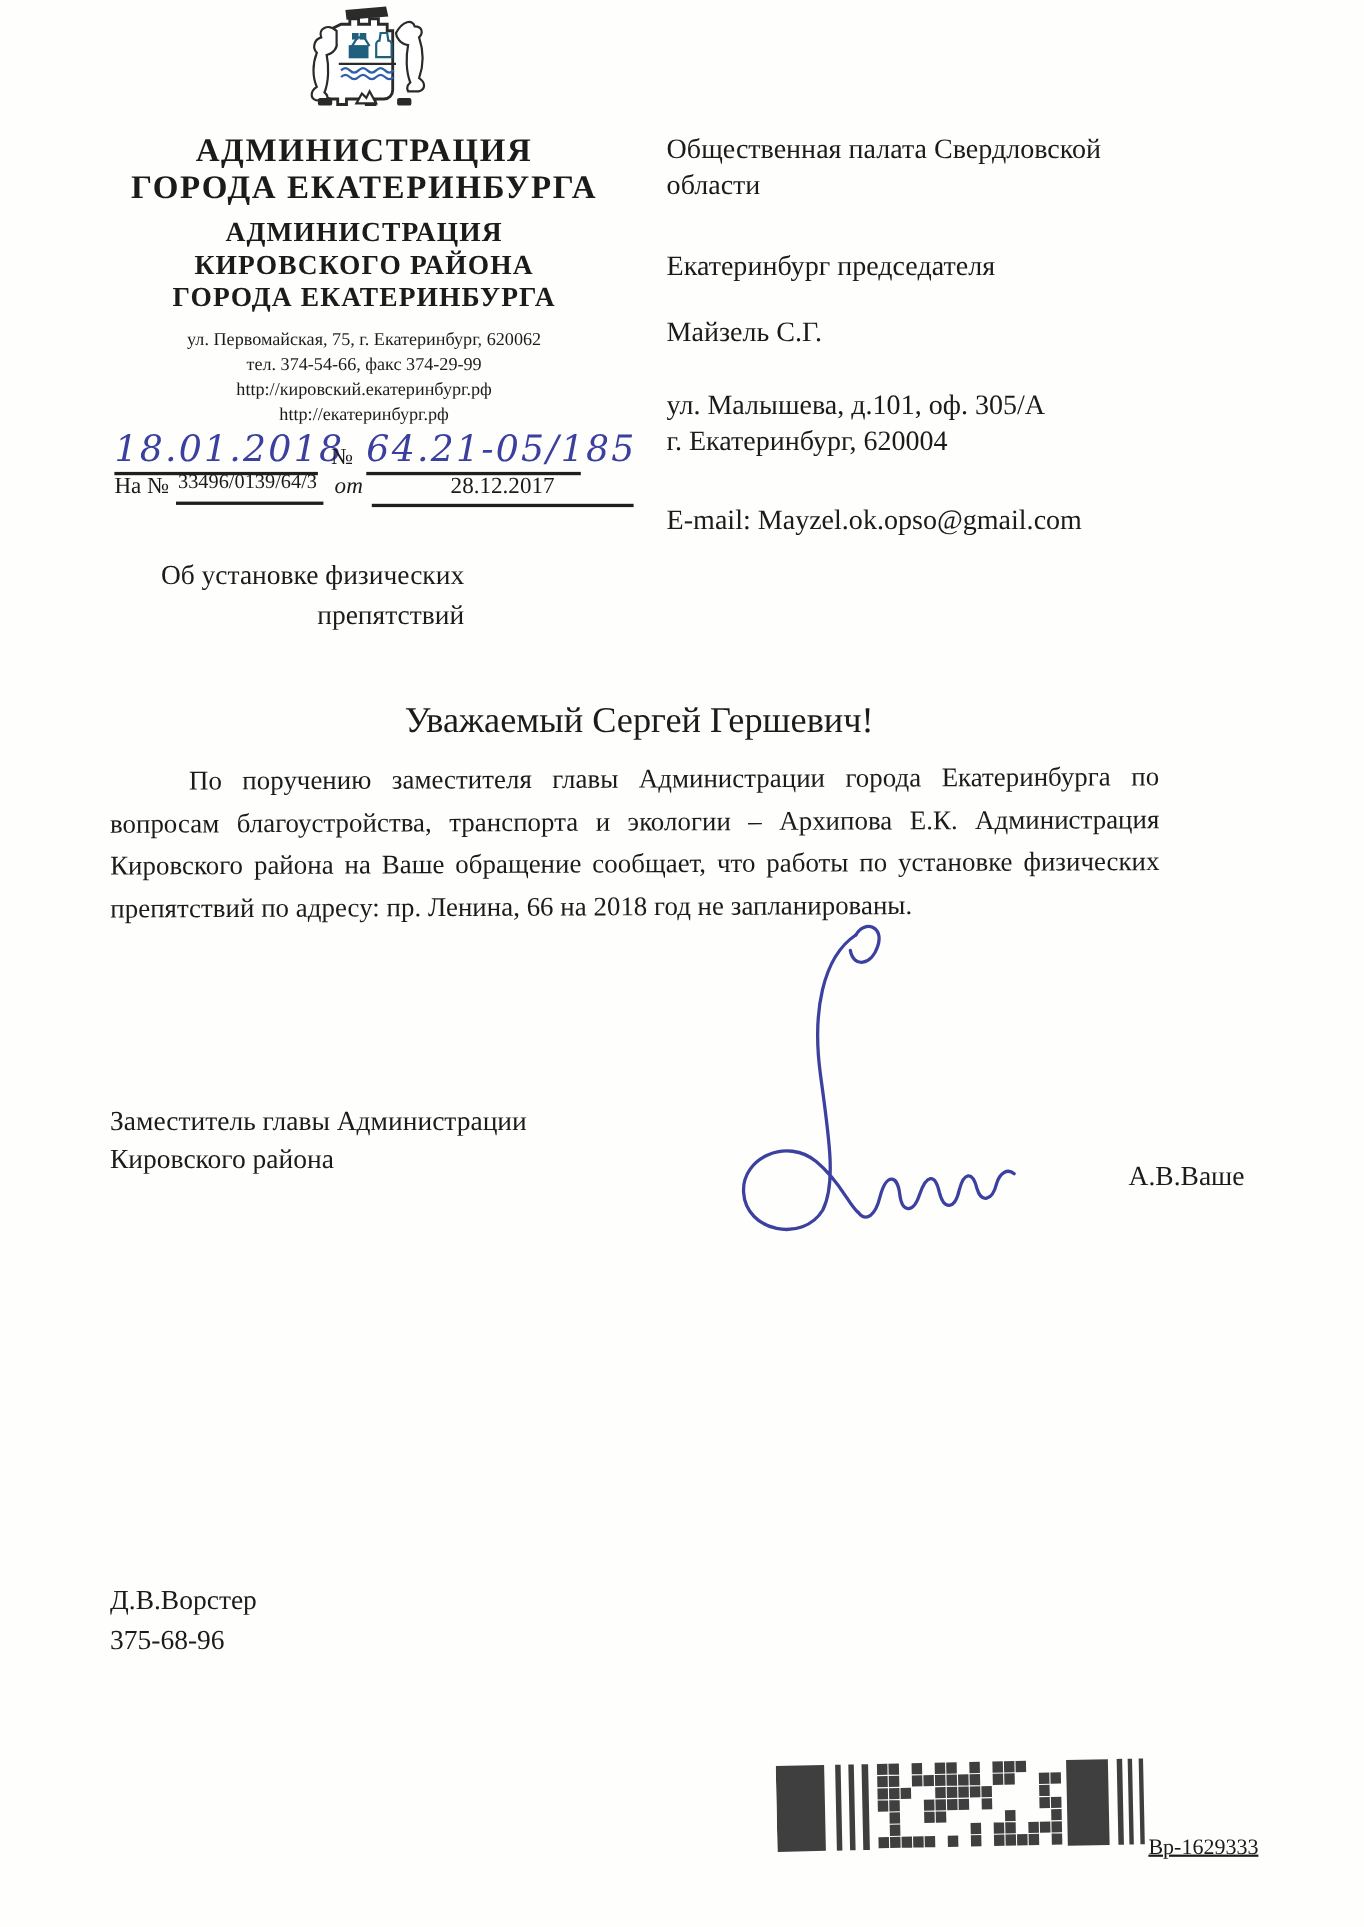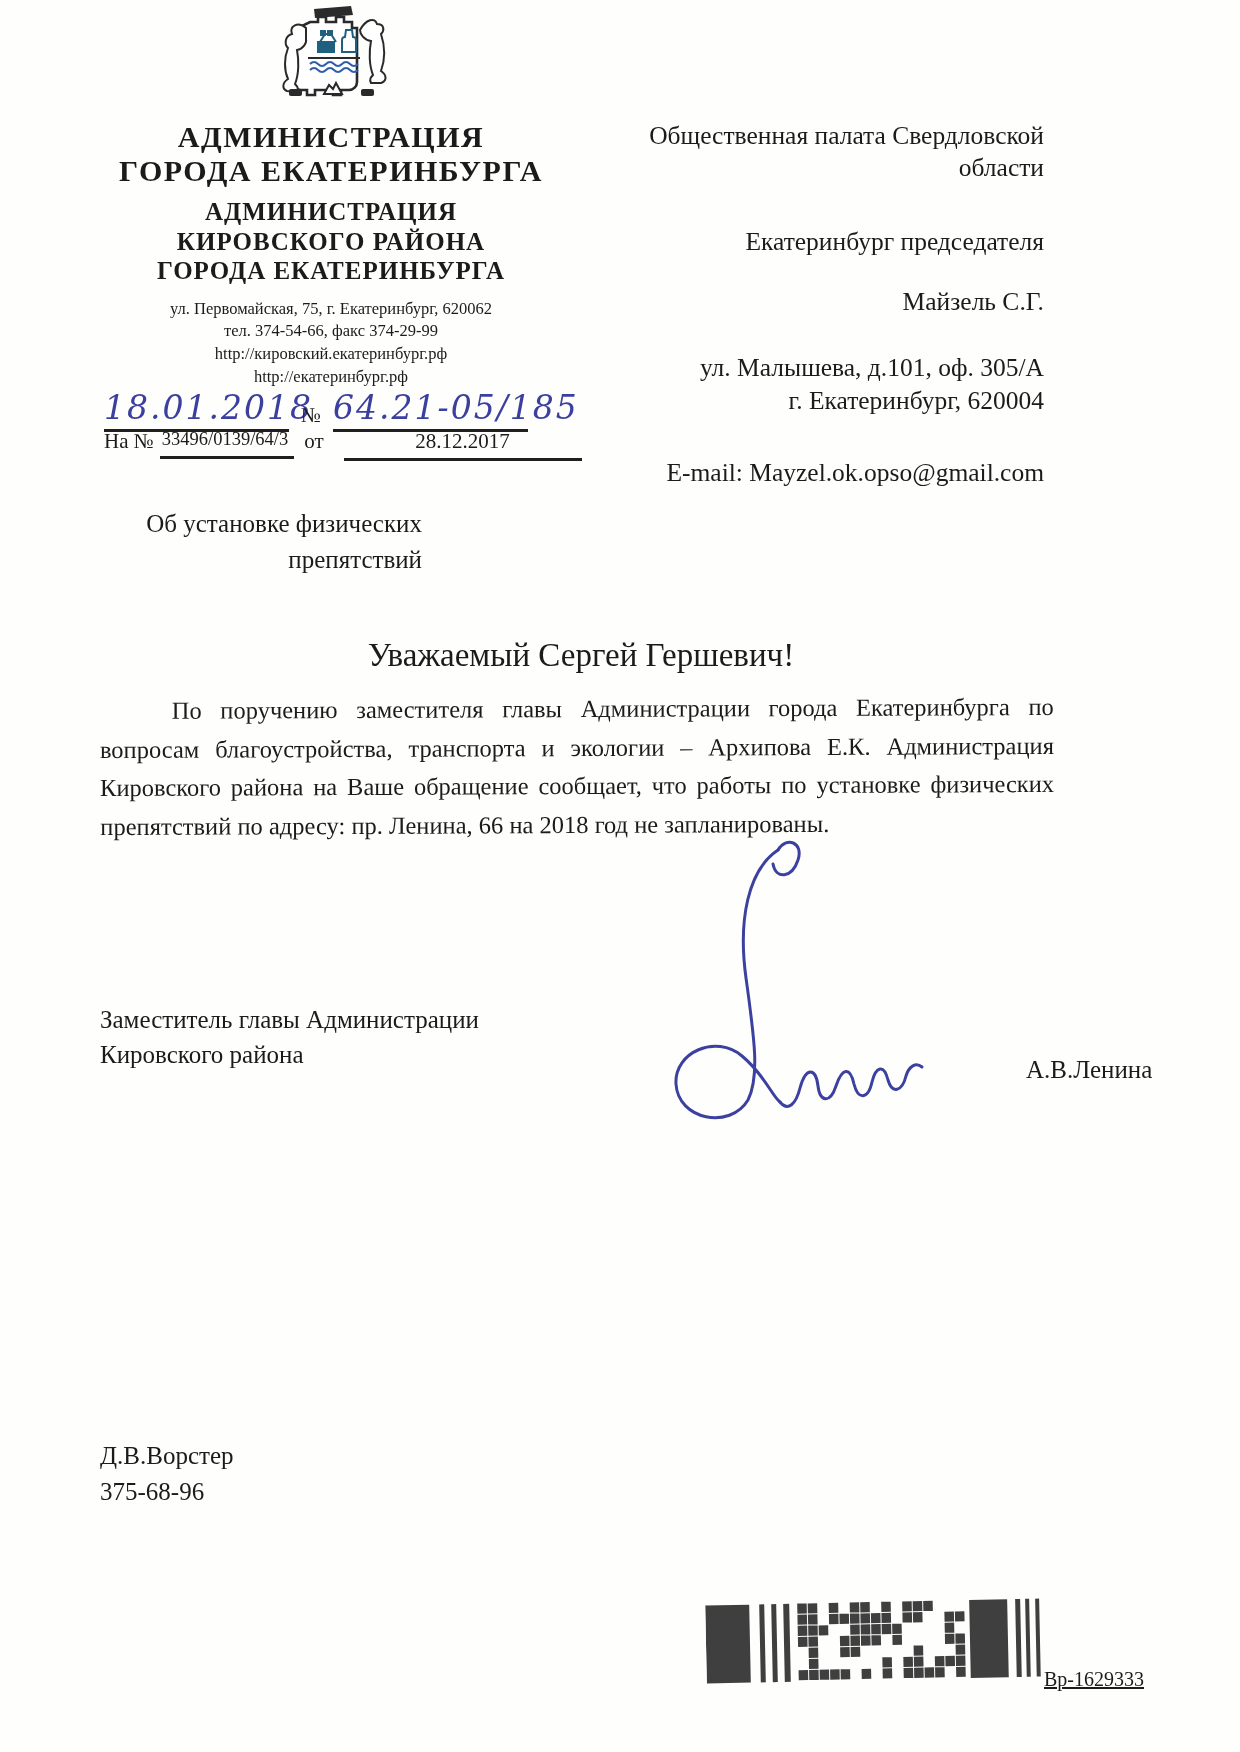--- a/index.html
+++ b/index.html
@@ -18,26 +18,26 @@
   .ref-row{position:absolute;left:104px;top:388px;width:480px;display:flex;align-items:flex-end;}
   .hand{font-family:"DejaVu Serif", serif;font-style:italic;color:#3b3f9e;
         font-size:33px;letter-spacing:2px;white-space:nowrap;transform:rotate(-2.5deg);}
   .field-u{border-bottom:3px solid #1f1f1f;}
   .date-field{width:185px;text-align:center;padding-bottom:2px;}
   .num-sign{font-size:21px;margin:0 12px 4px 12px;}
   .num-field{width:195px;text-align:center;padding-bottom:2px;}
   .reply-row{position:absolute;left:104px;top:429px;display:flex;align-items:flex-start;font-size:21px;}
   .reply-prefix{margin-right:6px;padding-bottom:4px;}
   .reply-num{font-size:18.5px;border-bottom:3px solid #1f1f1f;padding:0 6px 6px 2px;}
-  .reply-from{margin:0 20px 4px 10px;}
+  .reply-from{margin:0 8px 4px 10px;font-style:italic;}
   .reply-date{border-bottom:3px solid #1f1f1f;width:238px;text-align:center;padding-bottom:4px;}
   
   .subject{position:absolute;left:100px;top:506px;width:322px;font-size:25px;line-height:1.45;text-align:right;}
   
-  .recipient{position:absolute;left:606px;top:120px;width:438px;font-size:25.5px;line-height:1.26;text-align:right;}
+  .recipient{position:absolute;left:606px;top:120px;width:438px;font-size:25.5px;line-height:1.26;}
   .r-org{margin-bottom:42px;}
   .r-pos{margin-bottom:28px;}
   .r-name{margin-bottom:32px;}
   .r-addr{margin-bottom:40px;line-height:1.3;}
   
   .salutation{position:absolute;left:100px;top:637px;width:962px;text-align:center;font-size:33px;}
   .body-par{position:absolute;left:100px;top:690px;width:954px;font-size:24.5px;
             line-height:1.58;text-align:justify;text-indent:72px;transform:rotate(-0.25deg);}
   
   .sig-pos{position:absolute;left:100px;top:1002px;font-size:25px;line-height:1.4;}
@@ -129,21 +129,21 @@
   </div>
 
   <svg class="sig-svg" width="320" height="305" viewBox="0 0 320 305">
     <g fill="none" stroke="#3c41a0" stroke-width="3" stroke-linecap="round">
       <path d="M150 14 C120 34 110 84 118 142 C126 200 132 240 120 264 C102 294 50 284 48 248 C46 216 88 198 114 220 C136 238 144 260 152 266"></path>
       <path d="M150 14 C158 0 176 6 170 24 C164 42 148 44 145 28"></path>
       <path d="M152 266 C160 276 168 268 172 252 C178 230 188 232 190 250 C192 266 202 268 208 250 C214 232 222 230 226 248 C230 264 240 264 244 246 C248 230 256 228 260 244 C264 258 274 256 278 240 C281 230 288 226 294 231"></path>
     </g>
   </svg>
 
-  <div class="sig-name">А.В.Ленина</div>
+  <div class="sig-name">А.В.Ваше</div>
 
   <div class="exec">
     <div>Д.В.Ворстер</div>
     <div>375-68-96</div>
   </div>
 
   <svg class="barcode" id="barcode-svg" width="338" height="84" viewBox="0 0 338 84">
       <rect x="0" y="2" width="44" height="78" fill="#3f3f3f"></rect>
       <rect x="54" y="2" width="5" height="78" fill="#3f3f3f"></rect>
       <rect x="66" y="2" width="5" height="78" fill="#3f3f3f"></rect>

